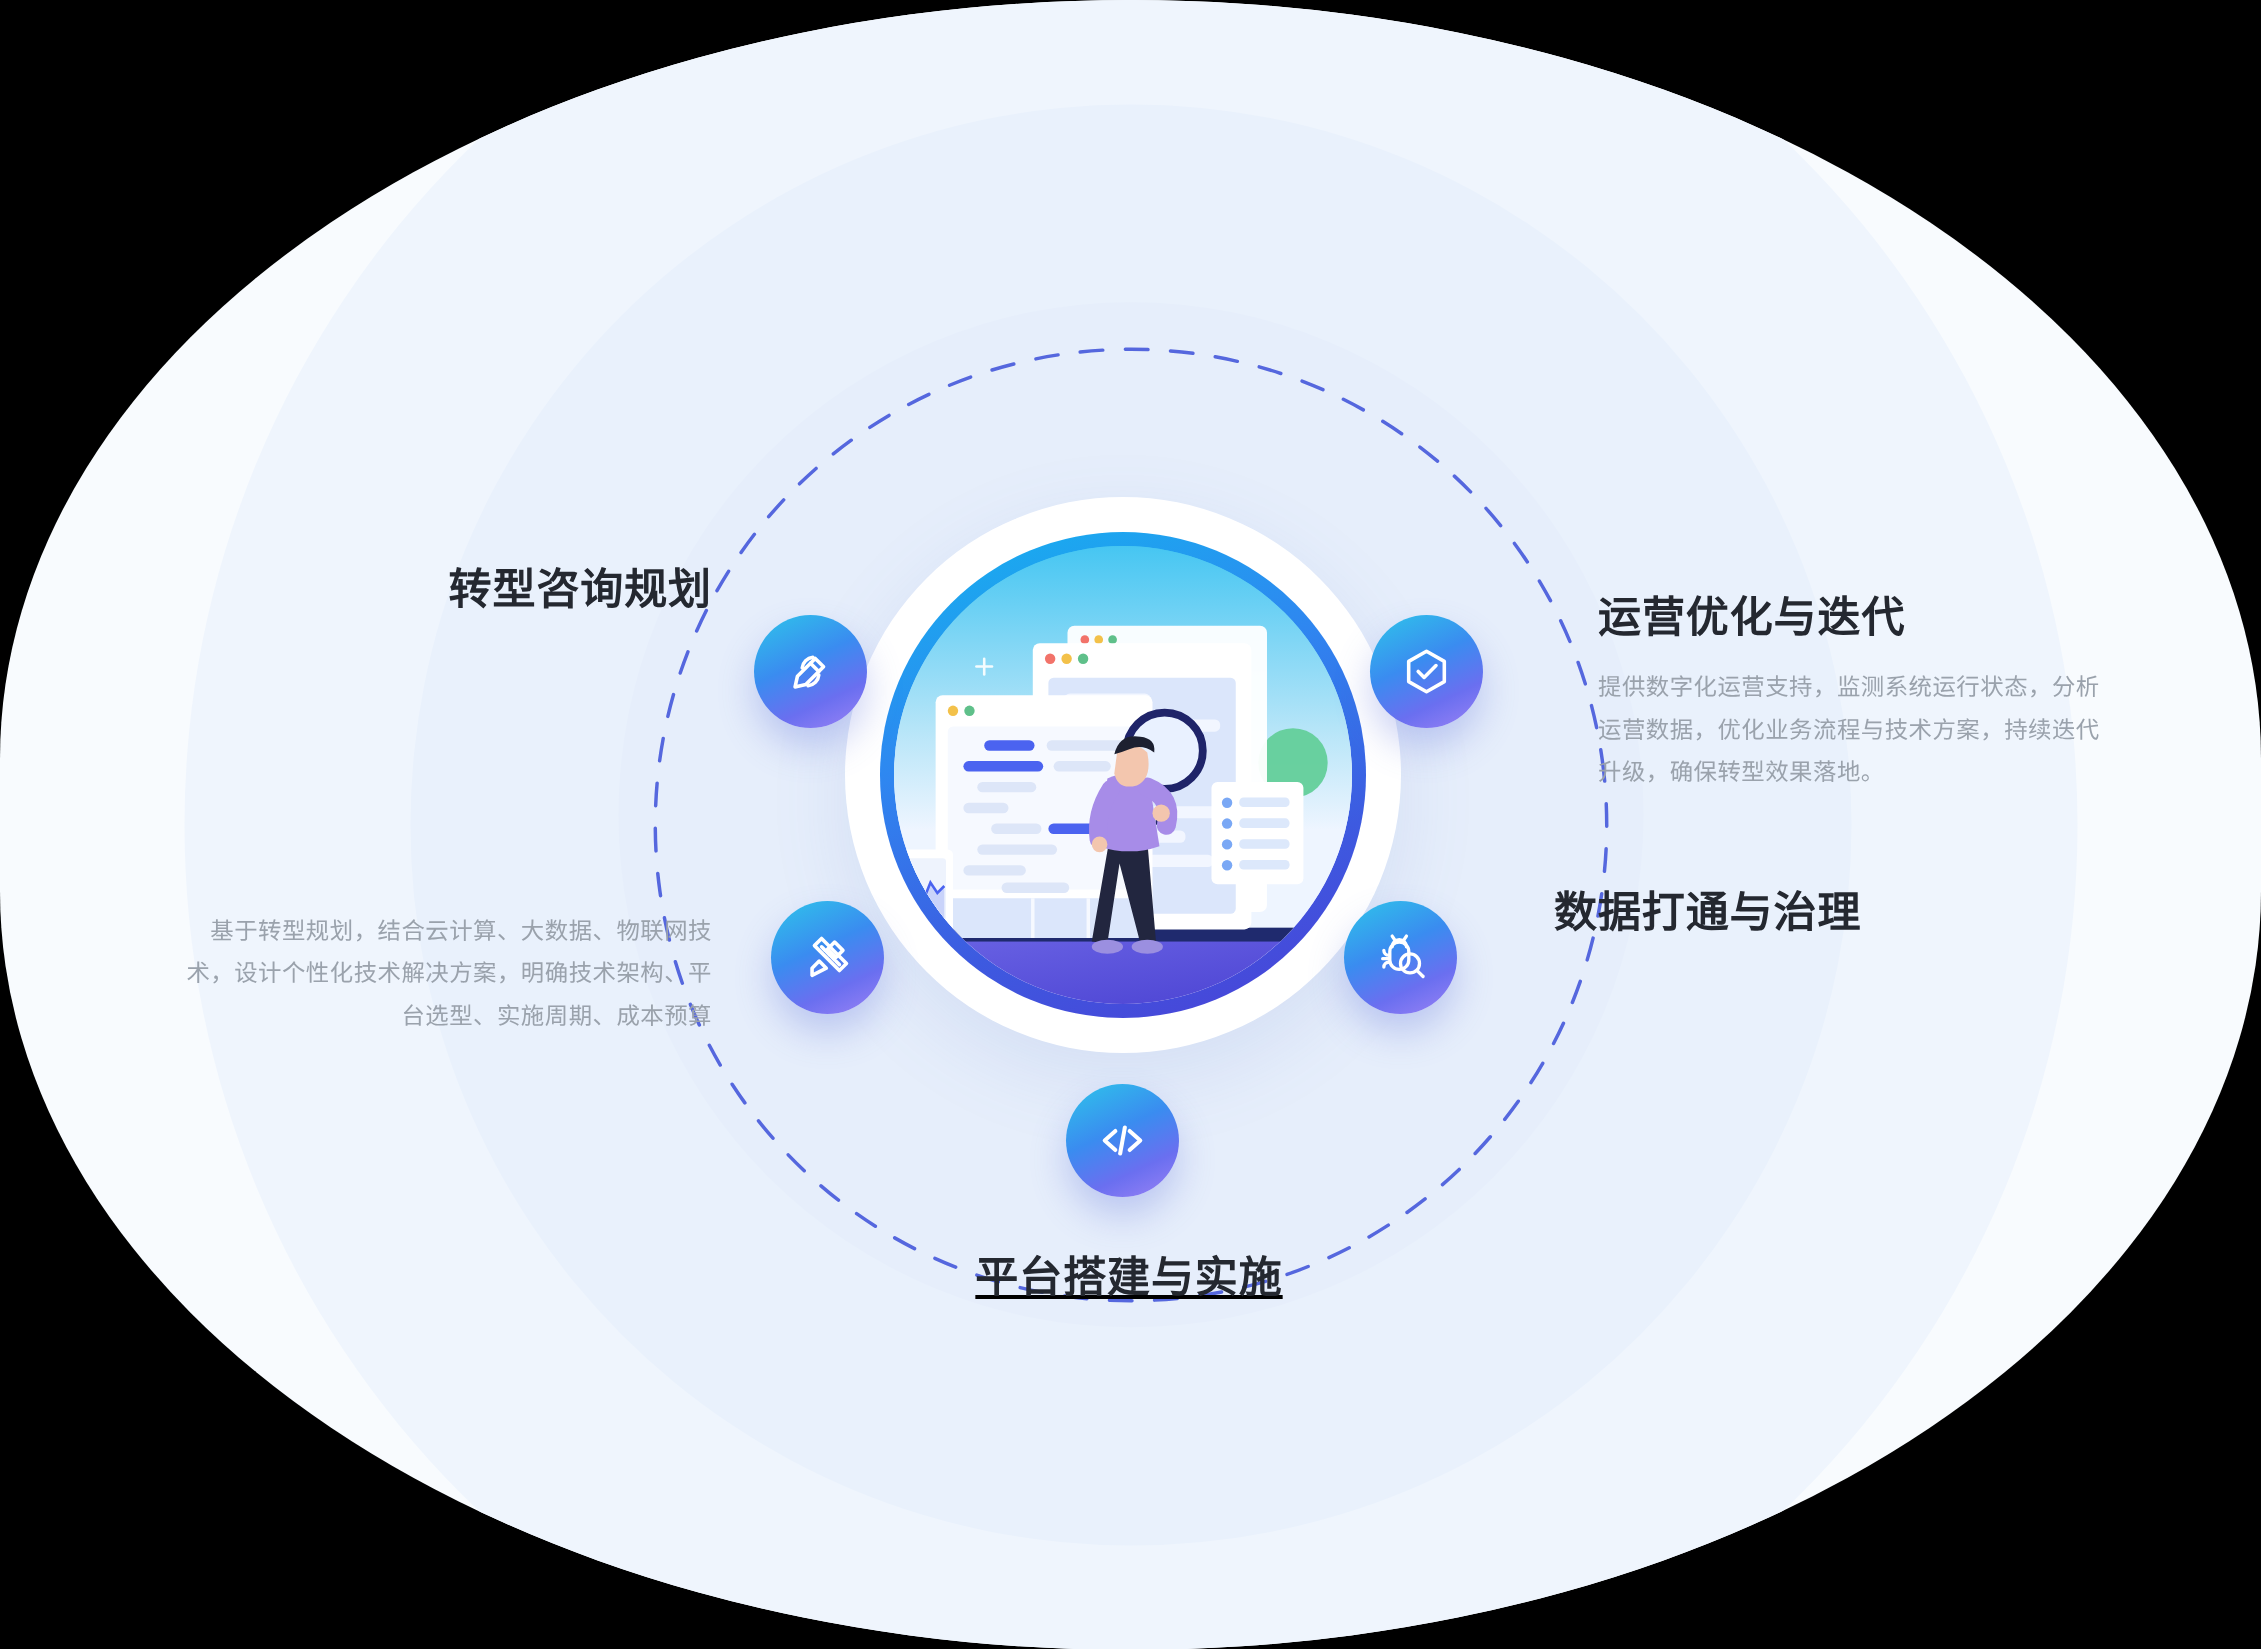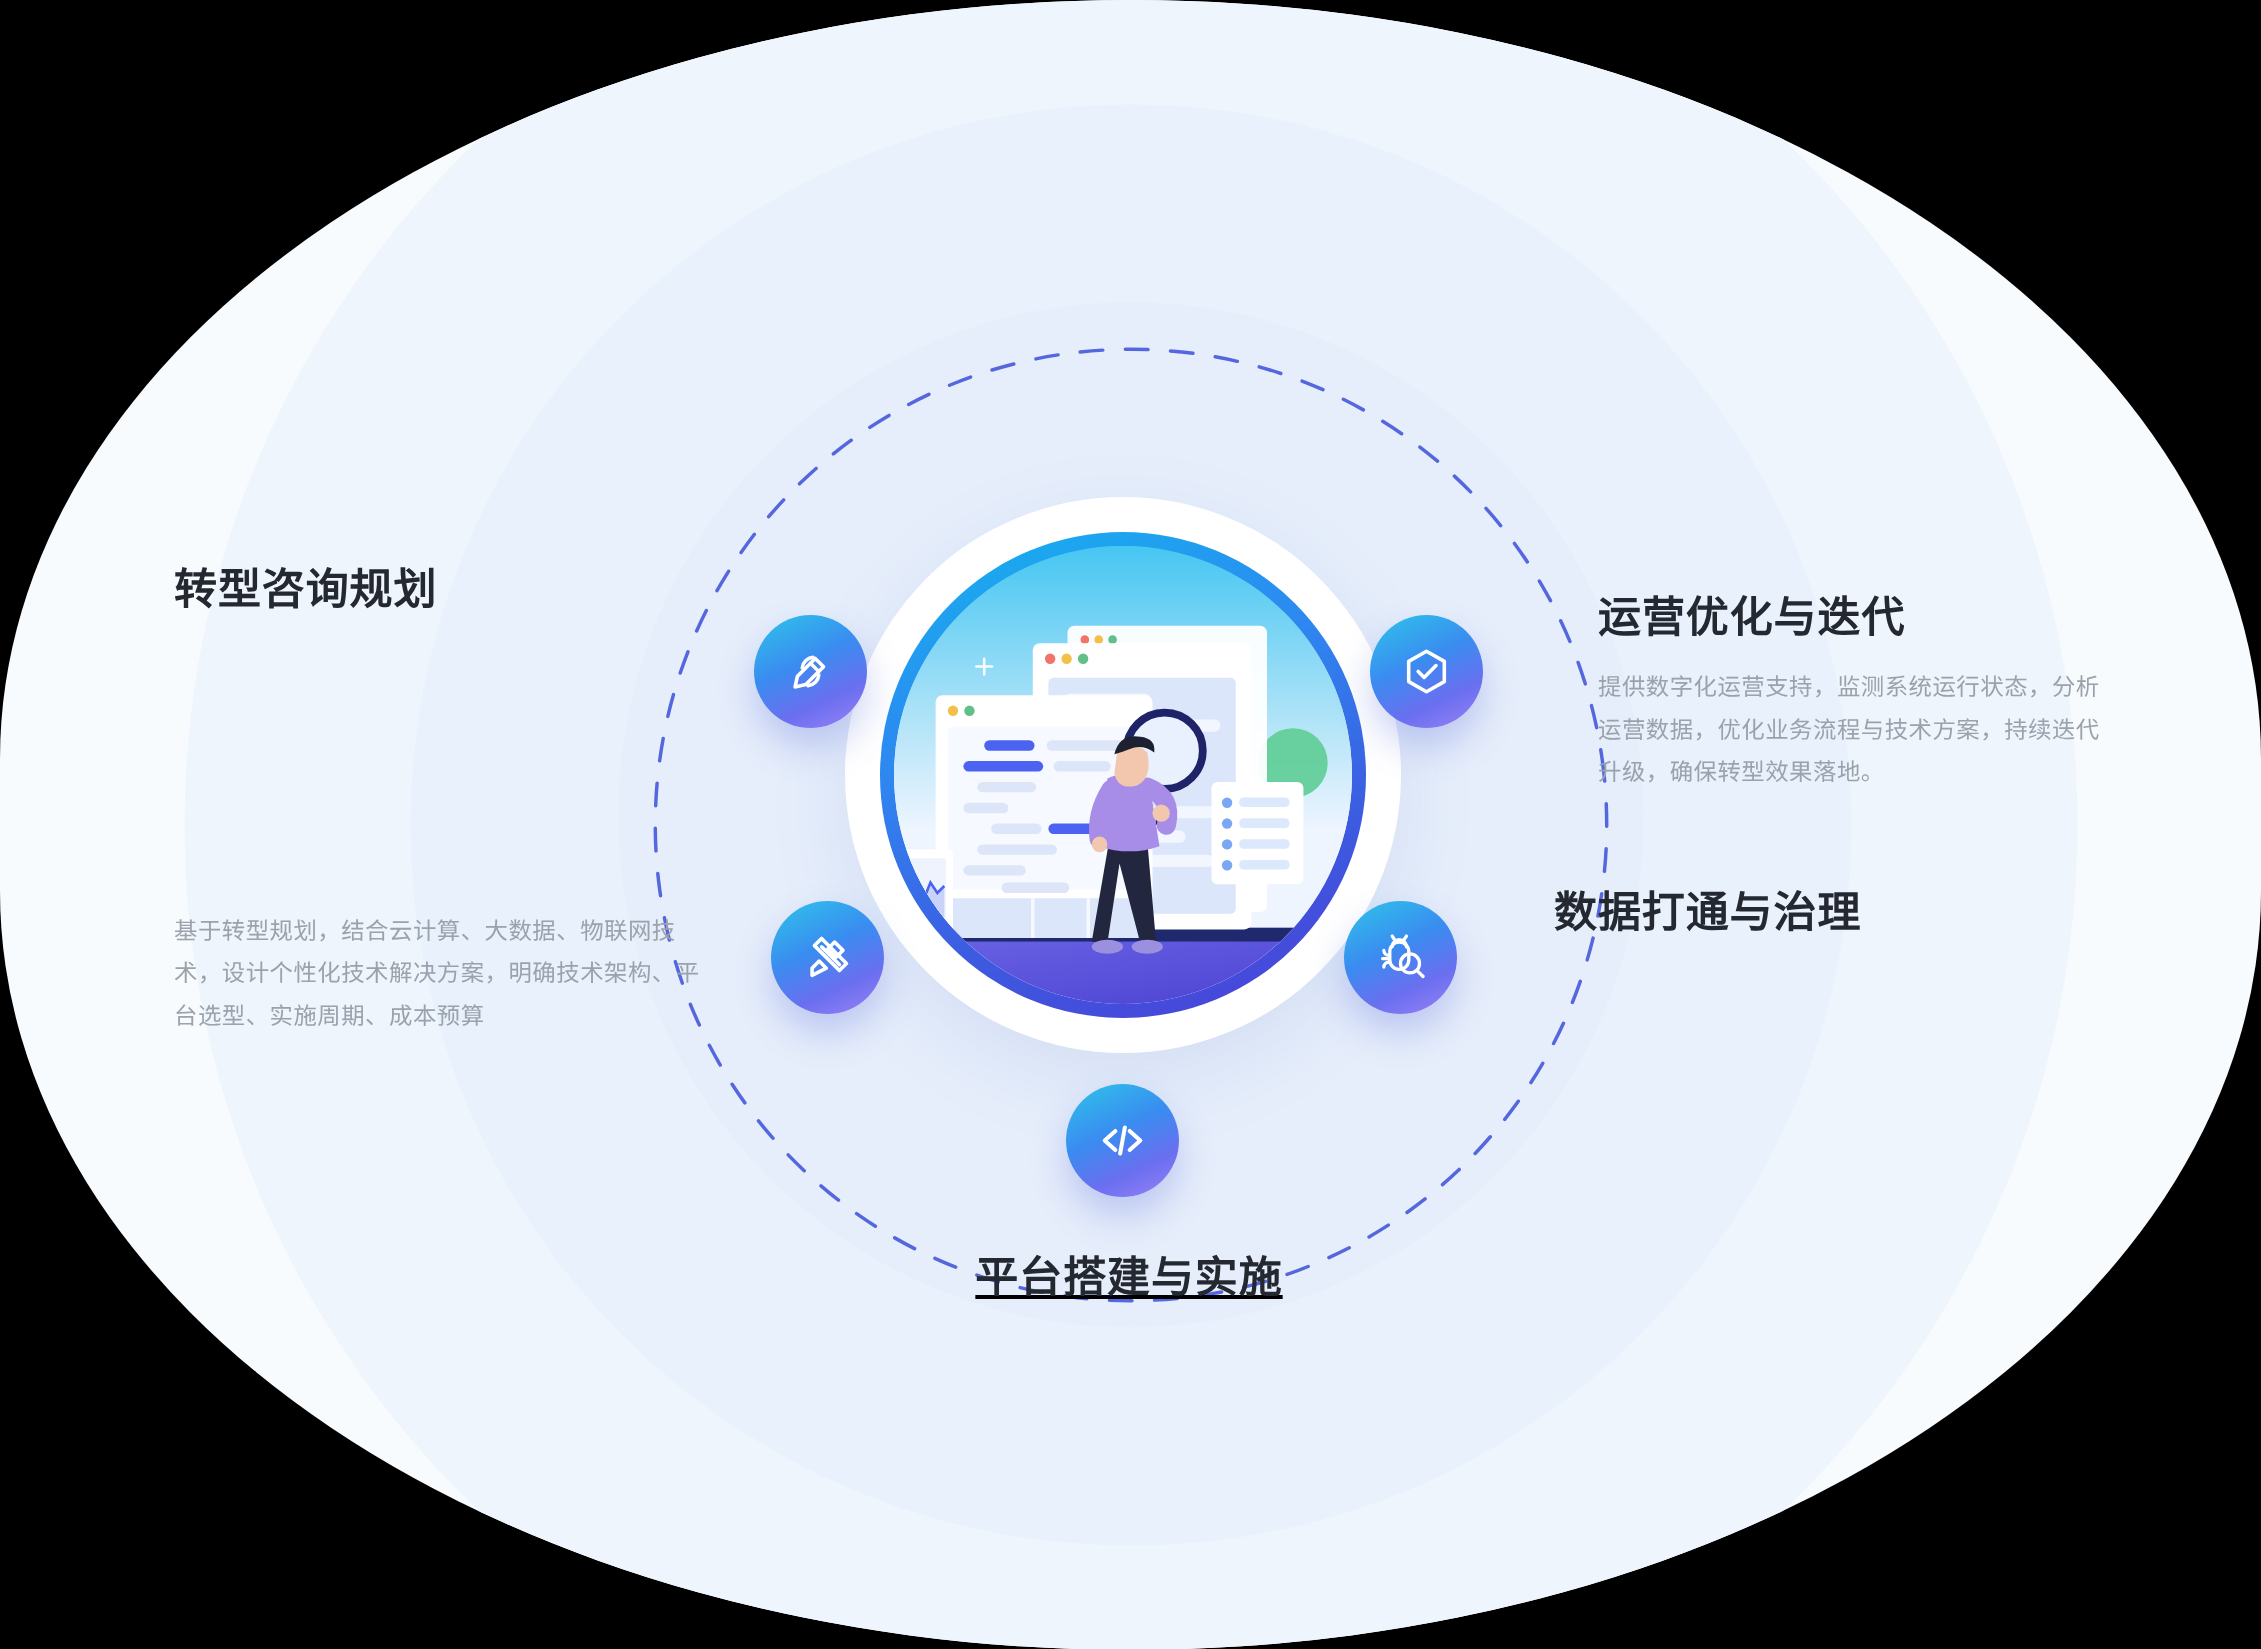--- a/index.html
+++ b/index.html
@@ -88,21 +88,21 @@
   .block{ position:absolute; }
   .block h2{
     font-size:43px; font-weight:700; color:#242830;
     letter-spacing:0.9px; line-height:1.2; white-space:nowrap;
   }
   .block p{
     font-size:23.4px; line-height:1.82; color:#9aa2ac;
     letter-spacing:0.5px; margin-top:22.6px;
   }
 
-  .align-right{ }
+  .align-right{ text-align:right; }
   .align-left { text-align:left;  }
   .align-center{ text-align:center; }
 
   #blk-consult { left:174px;  top:564px;  width:538px; }
   #blk-design  { left:174px;  top:887px; width:538px; }
   #blk-ops     { left:1554px; top:592px;  width:521px;margin-left:44px; }
   #blk-data    { left:1554px; top:887px; width:521px; }
   #blk-platform{ left:860px;  top:1252px; width:538px;text-decoration:underline; }
   #blk-platform h2{ font-size:43px; }
 </style>

